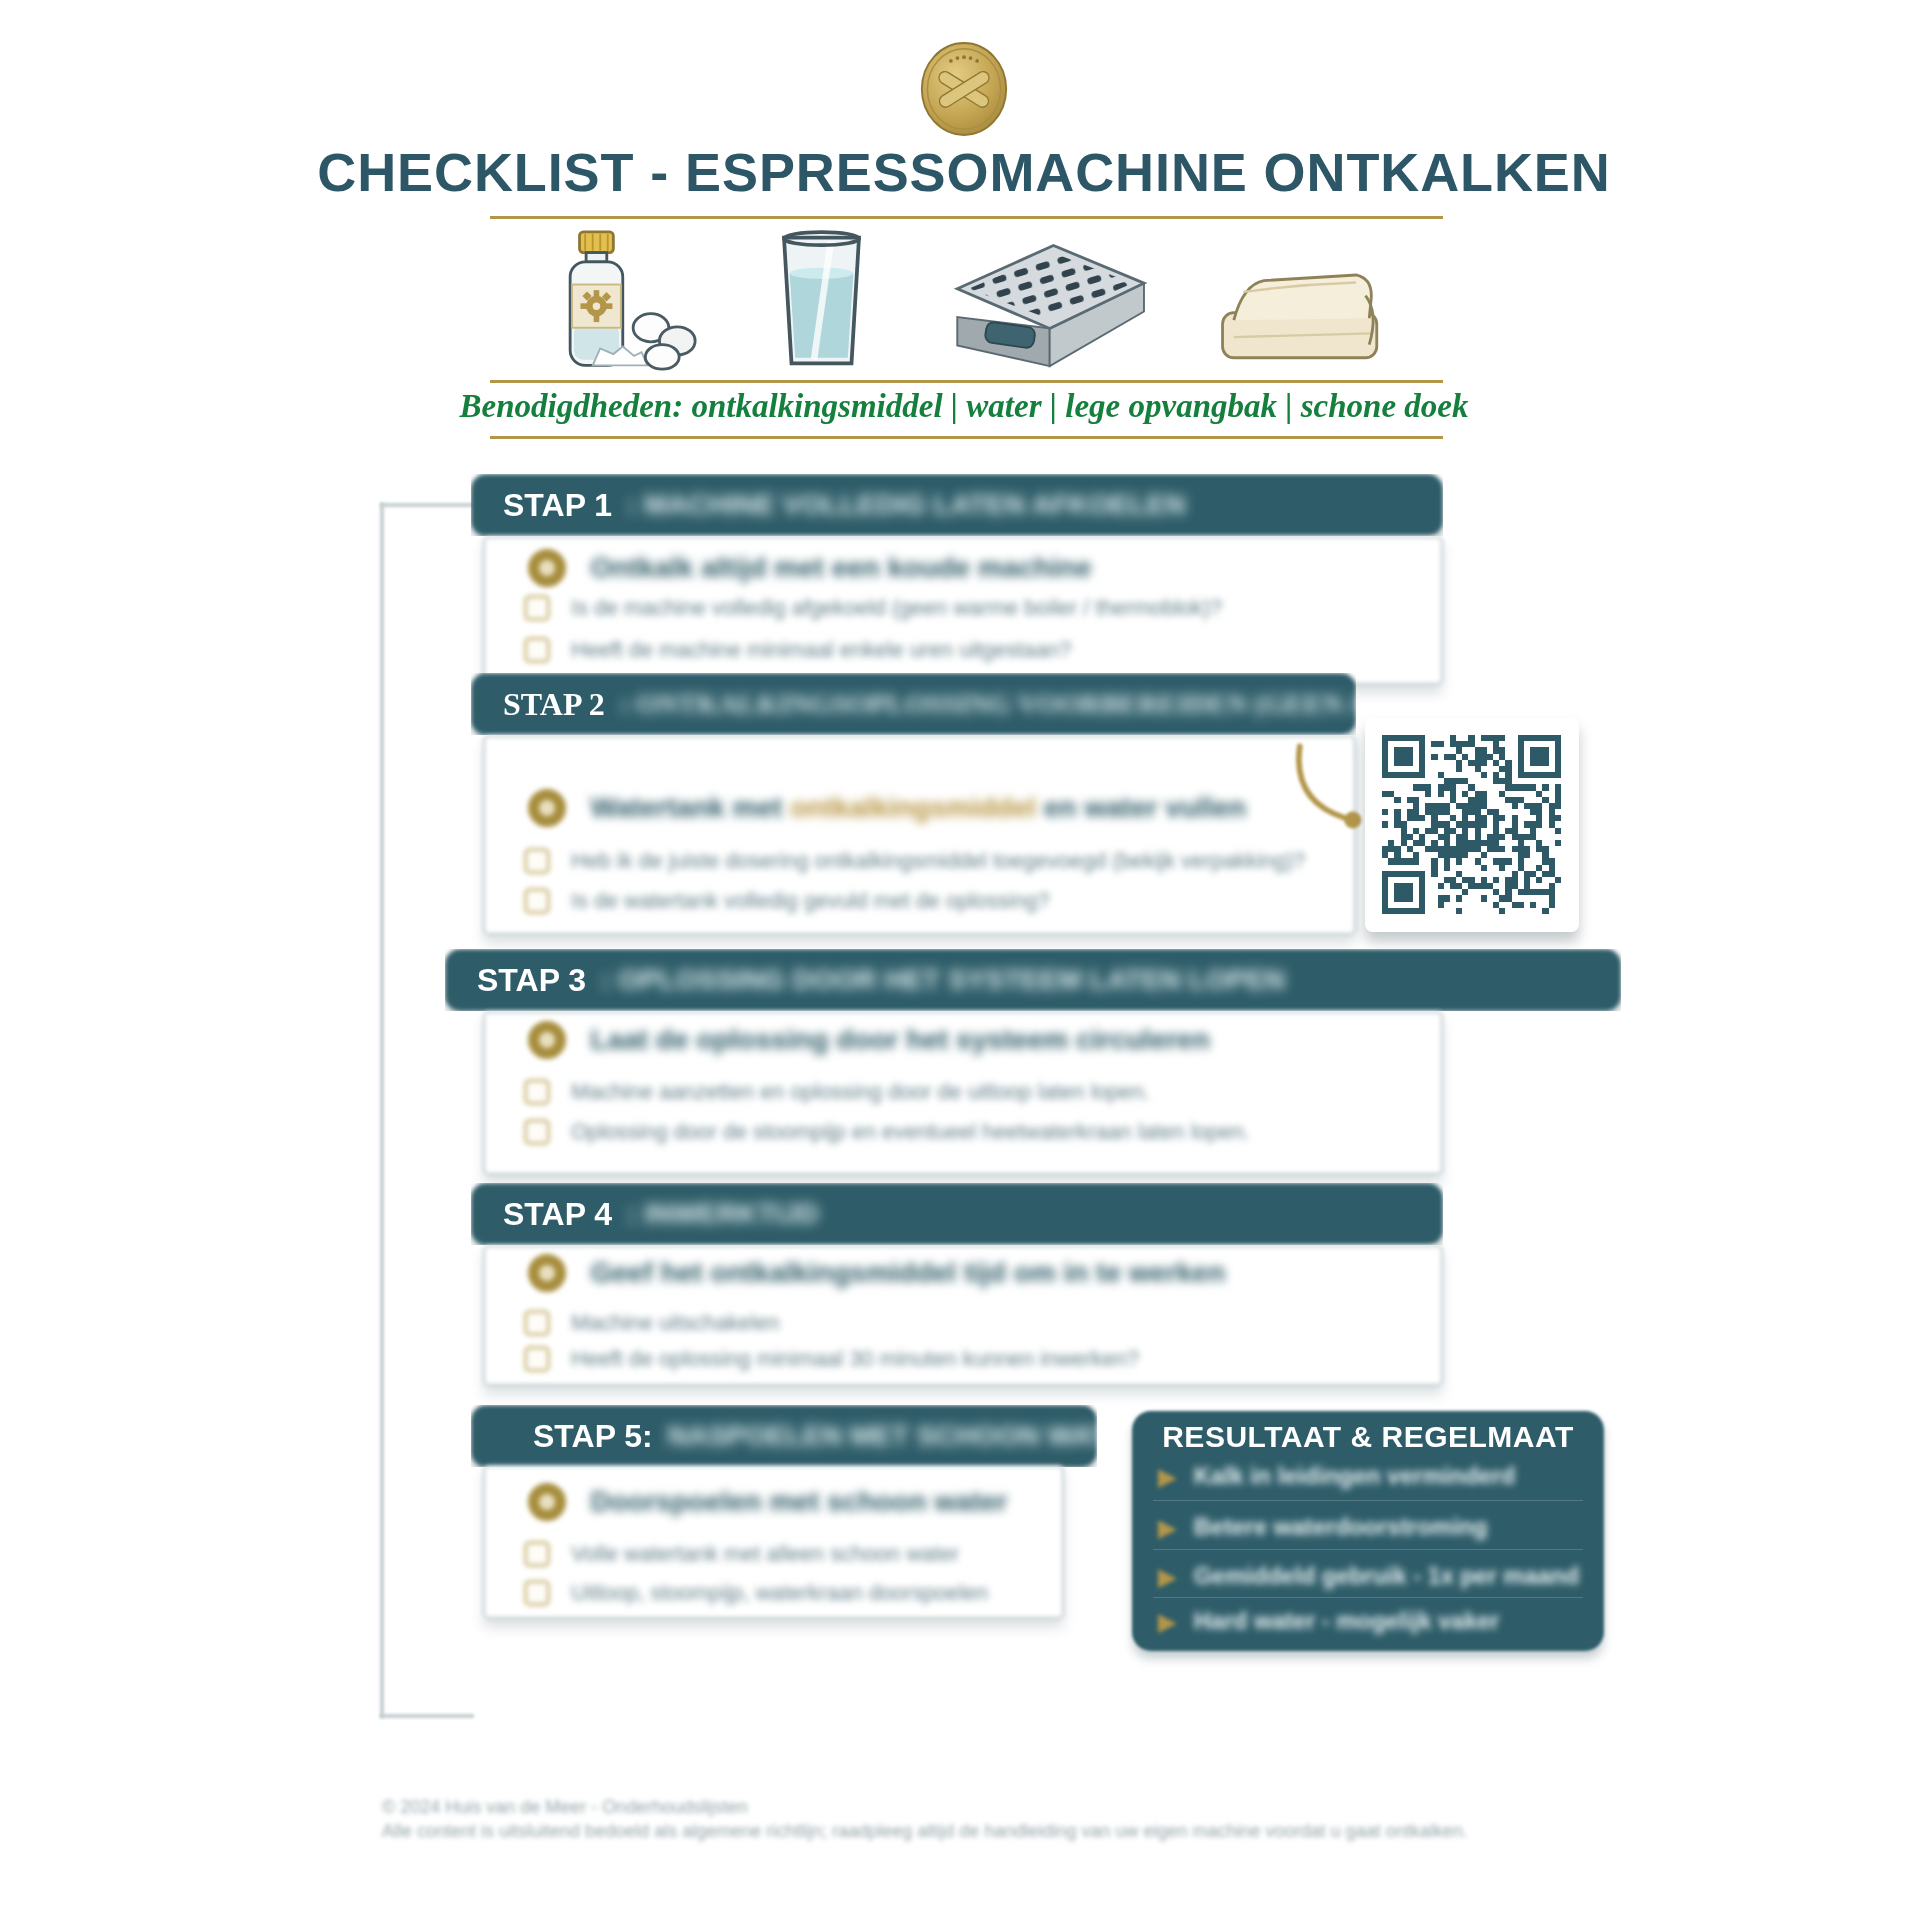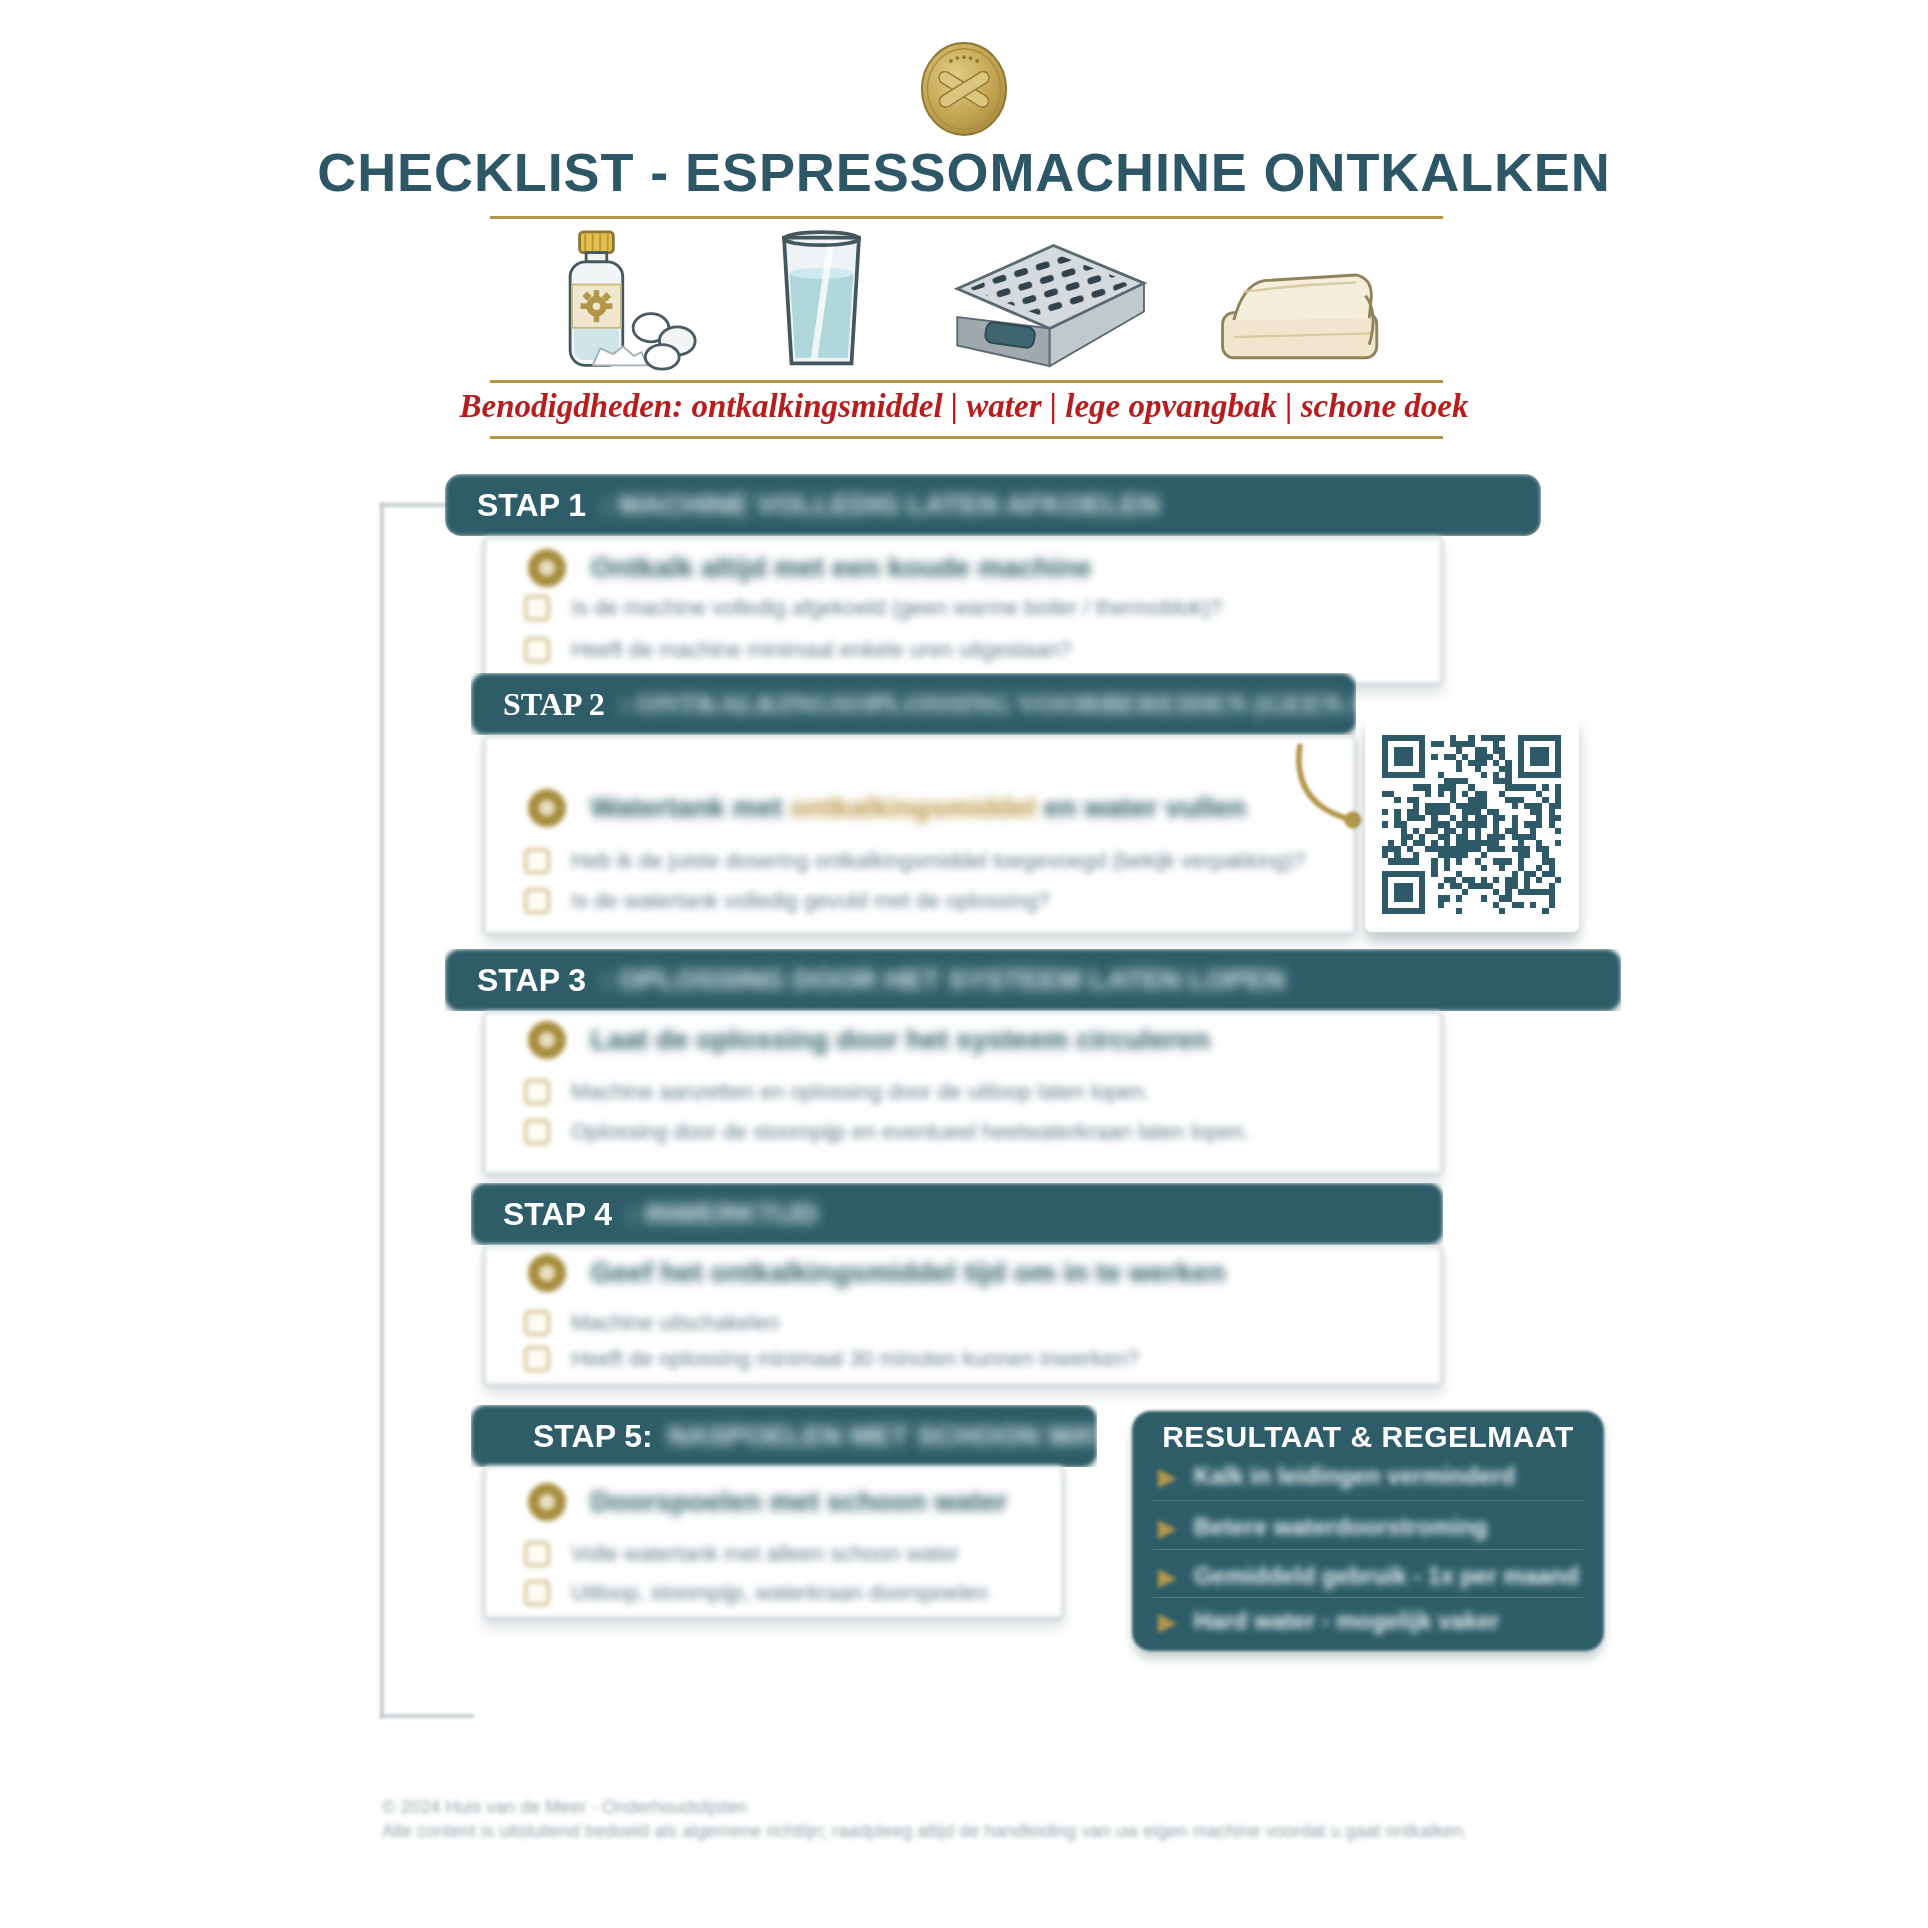--- a/index.html
+++ b/index.html
@@ -9,41 +9,41 @@
   
   .logo{position:absolute;left:919px;top:40px;width:90px;height:98px;}
   .doc-title{position:absolute;left:0;right:0;top:141px;text-align:center;
              font-size:54px;font-weight:bold;letter-spacing:0.9px;color:#2d5766;}
   .gold-rule{position:absolute;height:2.8px;background:#b3964a;}
   .rule-title{left:490px;top:216px;width:953px;}
   .rule-sup-top{left:490px;top:380px;width:953px;}
   .rule-sup-bot{left:490px;top:436px;width:953px;}
   .supplies{position:absolute;left:0;right:0;top:388px;text-align:center;
             font-family:"Liberation Serif",serif;font-style:italic;font-weight:bold;
-            font-size:33px;color:#b91c1c;}
+            font-size:33px;color:#15803d;}
 
   .icons-row{position:absolute;left:0;top:230px;width:1928px;height:141px;
              display:flex;justify-content:center;align-items:flex-end;gap:55px;}
 
   
   .connector{position:absolute;background:#c6cfd2;filter:blur(1.4px);}
   .conn-v{left:380px;top:503px;width:3.8px;height:1215px;}
   .conn-h-top{left:380px;top:503px;width:94px;height:3.8px;}
   .conn-h-bot{left:380px;top:1714px;width:94px;height:3.8px;}
 
   
   .pill{position:absolute;height:62px;overflow:hidden;}
   .pill-bg{position:absolute;inset:0;background:#2e5d69;border-radius:15px;
            box-shadow:0 6.6px 8.5px rgba(44,74,84,.28);filter:blur(1.9px);}
   .pill-text{position:relative;display:flex;align-items:center;height:100%;
              padding-left:32px;color:#ffffff;font-weight:bold;font-size:32px;white-space:nowrap;}
   .pill-title{margin-left:15px;font-size:28px;color:rgba(234,245,247,.95);
               filter:blur(5.6px);font-weight:bold;}
 
-  .s1-pill{left:445px;top:474px;width:1096px;border-radius:16px;}
+  .s1-pill{left:471px;top:474px;width:972px;}
   .s2-pill{left:471px;top:673px;width:885px;font-family:Liberation Serif, serif;}
   .s3-pill{left:445px;top:949px;width:1176px;}
   .s4-pill{left:471px;top:1183px;width:972px;}
   .s5-pill{left:471px;top:1405px;width:596px;padding-left:30px;}
   .s6-pill{left:471px;top:1686px;width:972px;}
 
   
   .panel{position:absolute;}
   .panel-bg{position:absolute;inset:0;background:#ffffff;border:2.8px solid #b9c6ca;
             border-radius:5.6px;box-shadow:0 8.5px 11.3px rgba(70,95,105,.18);filter:blur(1.9px);}

